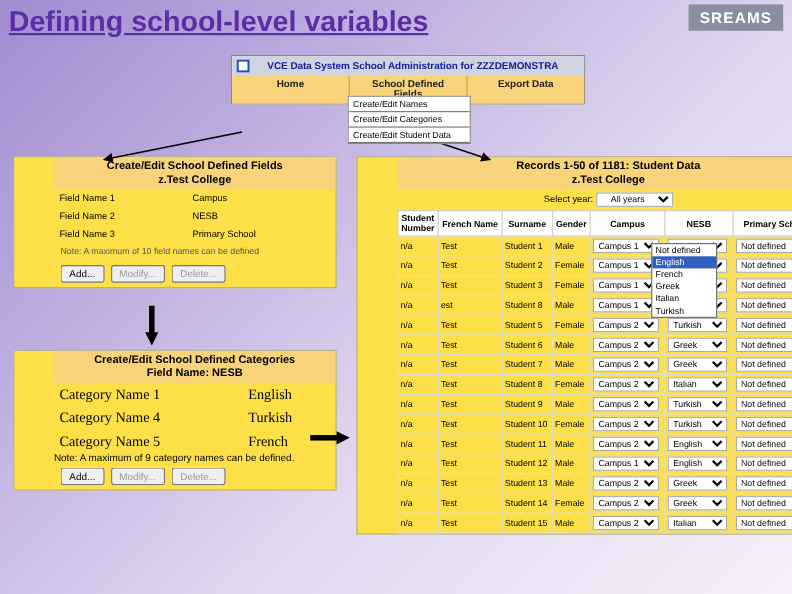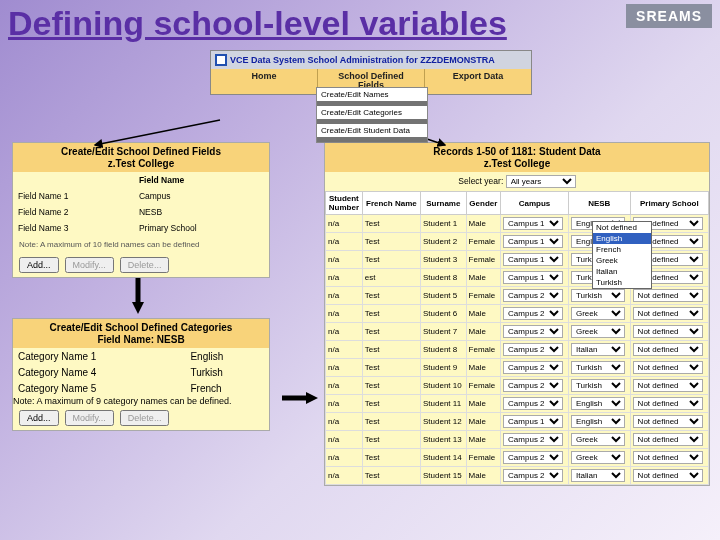--- a/index.html
+++ b/index.html
@@ -1,54 +1,54 @@
 <!DOCTYPE html>
 <html><head>
 <meta charset="utf-8">
 <style>
 html,body{margin:0;padding:0;width:720px;height:540px;font-family:Arial,Helvetica,sans-serif;background:linear-gradient(135deg,#a08cd0 0%,#c0b0e0 30%,#e0d8f0 60%,#f5f0fa 100%);}
 .canvas{position:relative;width:720px;height:540px;overflow:hidden;}
-.title{position:absolute;top:4px;left:8px;font-size:34px;font-weight:bold;color:#5a2fa5;text-decoration:underline;text-decoration-color:#5a2fa5;}
+.title{position:absolute;top:4px;left:8px;font-size:26px;font-weight:bold;color:#5a2fa5;text-decoration:underline;text-decoration-color:#5a2fa5;}
 .logo{position:absolute;top:4px;right:8px;background:#8a8fa0;color:#fff;font-size:14px;font-weight:bold;padding:4px 10px;letter-spacing:1px;}
 .topwin{position:absolute;top:50px;left:210px;width:320px;border:1px solid #888;background:#fff;font-size:9px;}
-.topwin .bar{background:#d0d4e0;padding:3px 4px;font-weight:bold;color:#1020a0;display:flex;align-items:center;gap:3px;}
+.topwin .bar{background:#d0d4e0;padding:3px 4px;font-weight:bold;color:#1020a0;display:flex;align-items:center;gap:16px;}
 .topwin .bar svg{width:12px;height:12px;}
 .topwin .menu{display:flex;background:#f8d37a;}
 .topwin .menu .m{flex:1;text-align:center;padding:3px 2px;border-right:1px solid #c0a050;font-weight:bold;color:#222;font-size:9px;line-height:1.05;}
 .topwin .menu .m:last-child{border-right:none;}
 .topwin .drop{position:absolute;top:36px;left:105px;width:110px;background:#fff;border:1px solid #888;font-size:8px;z-index:5;}
-.topwin .drop div{padding:2px 4px;border-bottom:5px solid #737373;}
-.panel{position:absolute;background:#fef9c3;border:1px solid #aaa;font-size:9px;}
+.topwin .drop div{padding:2px 4px;border-bottom:1px solid #737373;}
+.panel{position:absolute;background:#fde047;border:1px solid #aaa;font-size:9px;padding-left:36px;}
 .panel .hdr{background:#f8d37a;text-align:center;font-weight:bold;padding:3px;font-size:10px;line-height:1.15;}
 .fields{top:142px;left:12px;width:256px;}
 .fields table{width:100%;border-collapse:collapse;font-size:8.5px;}
 .fields td{padding:3px 5px;}
 .fields .th{font-weight:bold;}
 .fields .note{font-size:8px;padding:4px 6px;color:#555;}
 .btns{padding:4px 6px;display:flex;gap:6px;}
 .btns button{font-size:9px;padding:1px 6px;}
 .btns button.dis{color:#999;}
 .cats{top:318px;left:12px;width:256px;}
-.cats table{width:100%;border-collapse:collapse;font-size:10px;}
+.cats table{width:100%;border-collapse:collapse;font-size:13px;font-family:Liberation Serif, serif;}
 .cats td{padding:2.5px 5px;}
 .records{top:142px;left:324px;width:384px;}
 .records .sel{padding:3px;font-size:8.5px;text-align:center;}
 .records table{width:100%;border-collapse:collapse;font-size:8px;}
 .records th{border:1px solid #ccc;padding:2px 2px;font-weight:bold;background:#fff;}
 .records td{border:1px solid #ddd;padding:2px 2px;}
 .records select{font-size:8px;width:100%;border:1px solid #aaa;background:#fff;}
 .records .camp{width:60px;}
 .records .nesb{width:54px;}
 .records .ps{width:70px;}
 .seldrop{position:absolute;top:221px;left:592px;width:58px;background:#fff;border:1px solid #666;font-size:8px;z-index:10;}
 .seldrop div{padding:1px 3px;}
 .seldrop .hi{background:#3060c0;color:#fff;}
 .arrow{position:absolute;}
 .arrow svg{overflow:visible;}
-.yrsel{font-size:8.5px;}
+.yrsel{font-size:8.5px;text-align:center;}
 </style>
 </head>
 <body>
 <div class="canvas">
 
 <div class="title">Defining school-level variables</div>
 <div class="logo">SREAMS</div>
 
 <div class="topwin">
   <div class="bar">
@@ -69,24 +69,20 @@
     <div>Create/Edit Categories</div>
     <div>Create/Edit Student Data</div>
   </div>
 </div>
 
 <div class="panel fields">
   <div class="hdr" style="white-space:pre-line">Create/Edit School Defined Fields
 z.Test College</div>
   <table>
     <tbody>
-          <tr>
-            <td></td>
-            <td class="th">Field Name</td>
-          </tr>
     <tr>
             <td>Field Name 1</td>
             <td>Campus</td>
           </tr>
     <tr>
             <td>Field Name 2</td>
             <td>NESB</td>
           </tr>
     <tr>
             <td>Field Name 3</td>

